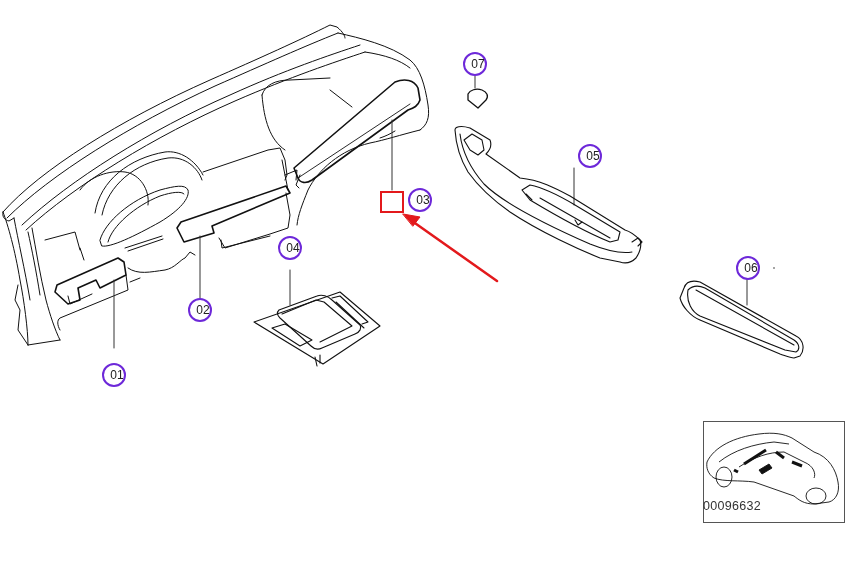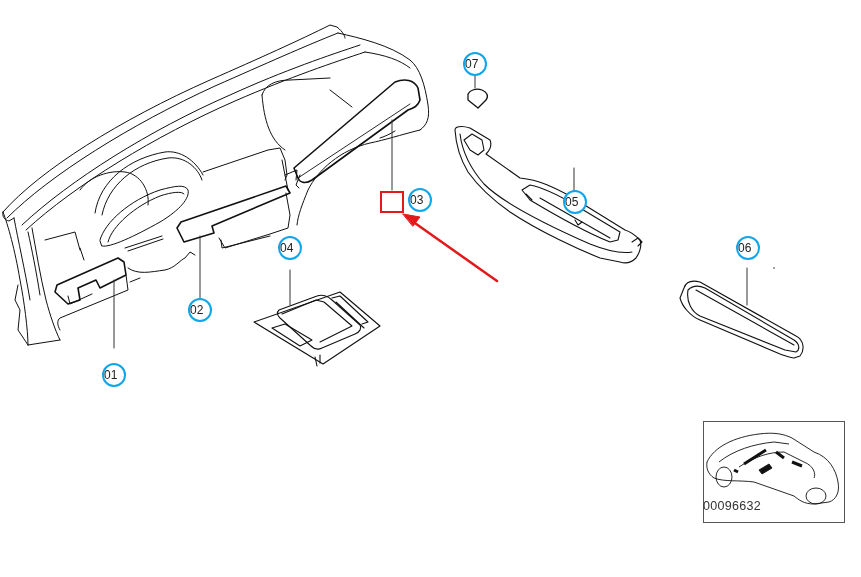--- a/index.html
+++ b/index.html
@@ -1,21 +1,21 @@
 <!DOCTYPE html>
 <html><head>
 <meta charset="utf-8">
 <style>
   html, body { margin: 0; padding: 0; background: #ffffff; }
   body { width: 861px; height: 577px; position: relative; overflow: hidden;
          font-family: "Liberation Sans", sans-serif; }
   #diagram { position: absolute; left: 0; top: 0; width: 861px; height: 577px; }
-  .callout { position: absolute; width: 24px; height: 24px; border: 2px solid #0ea5e9;
+  .callout { position: absolute; width: 24px; height: 24px; border: 2px solid #6d28d9;
              border-radius: 50%; background: #ffffff; box-sizing: border-box;
-             display: flex; align-items: center; justify-content: flex-start;
+             display: flex; align-items: center; justify-content: flex-end;
              font-size: 12px; color: #222; cursor: pointer; }
   .callout span { letter-spacing: 0.2px; }
   .highlight { position: absolute; border: 2.5px solid #e3191c; box-sizing: border-box; pointer-events: none; }
   .thumb { position: absolute; left: 703px; top: 421px; width: 142px; height: 102px;
            border: 1.5px solid #555; box-sizing: border-box; background: #fff; }
   .ref { position: absolute; left: 703px; top: 499px; font-size: 12.5px; color: #333; letter-spacing: 0.3px; }
 </style>
 </head>
 <body>
 
@@ -133,24 +133,24 @@
 <div class="callout" style="left:188px; top:298px;">
     <span>02</span>
   </div>
 <div class="callout" style="left:380px; top:188px;margin-left:28px;">
     <span>03</span>
   </div>
 <div class="highlight" style="left:380px; top:191px; width:24px; height:22px;"></div>
 <div class="callout" style="left:278px; top:236px;">
     <span>04</span>
   </div>
-<div class="callout" style="left:563px; top:144px;margin-top:46px;">
+<div class="callout" style="left:578px; top:144px;">
     <span>05</span>
   </div>
-<div class="callout" style="left:736px; top:236px;">
+<div class="callout" style="left:736px; top:256px;">
     <span>06</span>
   </div>
 <div class="callout" style="left:463px; top:52px;">
     <span>07</span>
   </div>
 
 <div class="thumb">
   <svg width="139" height="99" viewBox="0 0 139 99" fill="none" stroke="#111" stroke-width="0.9">
     <path d="M3 40 C 10 25, 30 15, 55 12 C 70 10, 80 12, 88 16 L 110 30 C 125 35, 132 48, 134 60 C 136 70, 132 78, 125 80 L 110 82 C 100 82, 95 78, 90 74 L 50 60 C 35 58, 20 60, 10 56 C 4 52, 2 46, 3 40 Z"></path>
     <path d="M15 40 C 30 28, 50 22, 70 20 L 85 22"></path>

